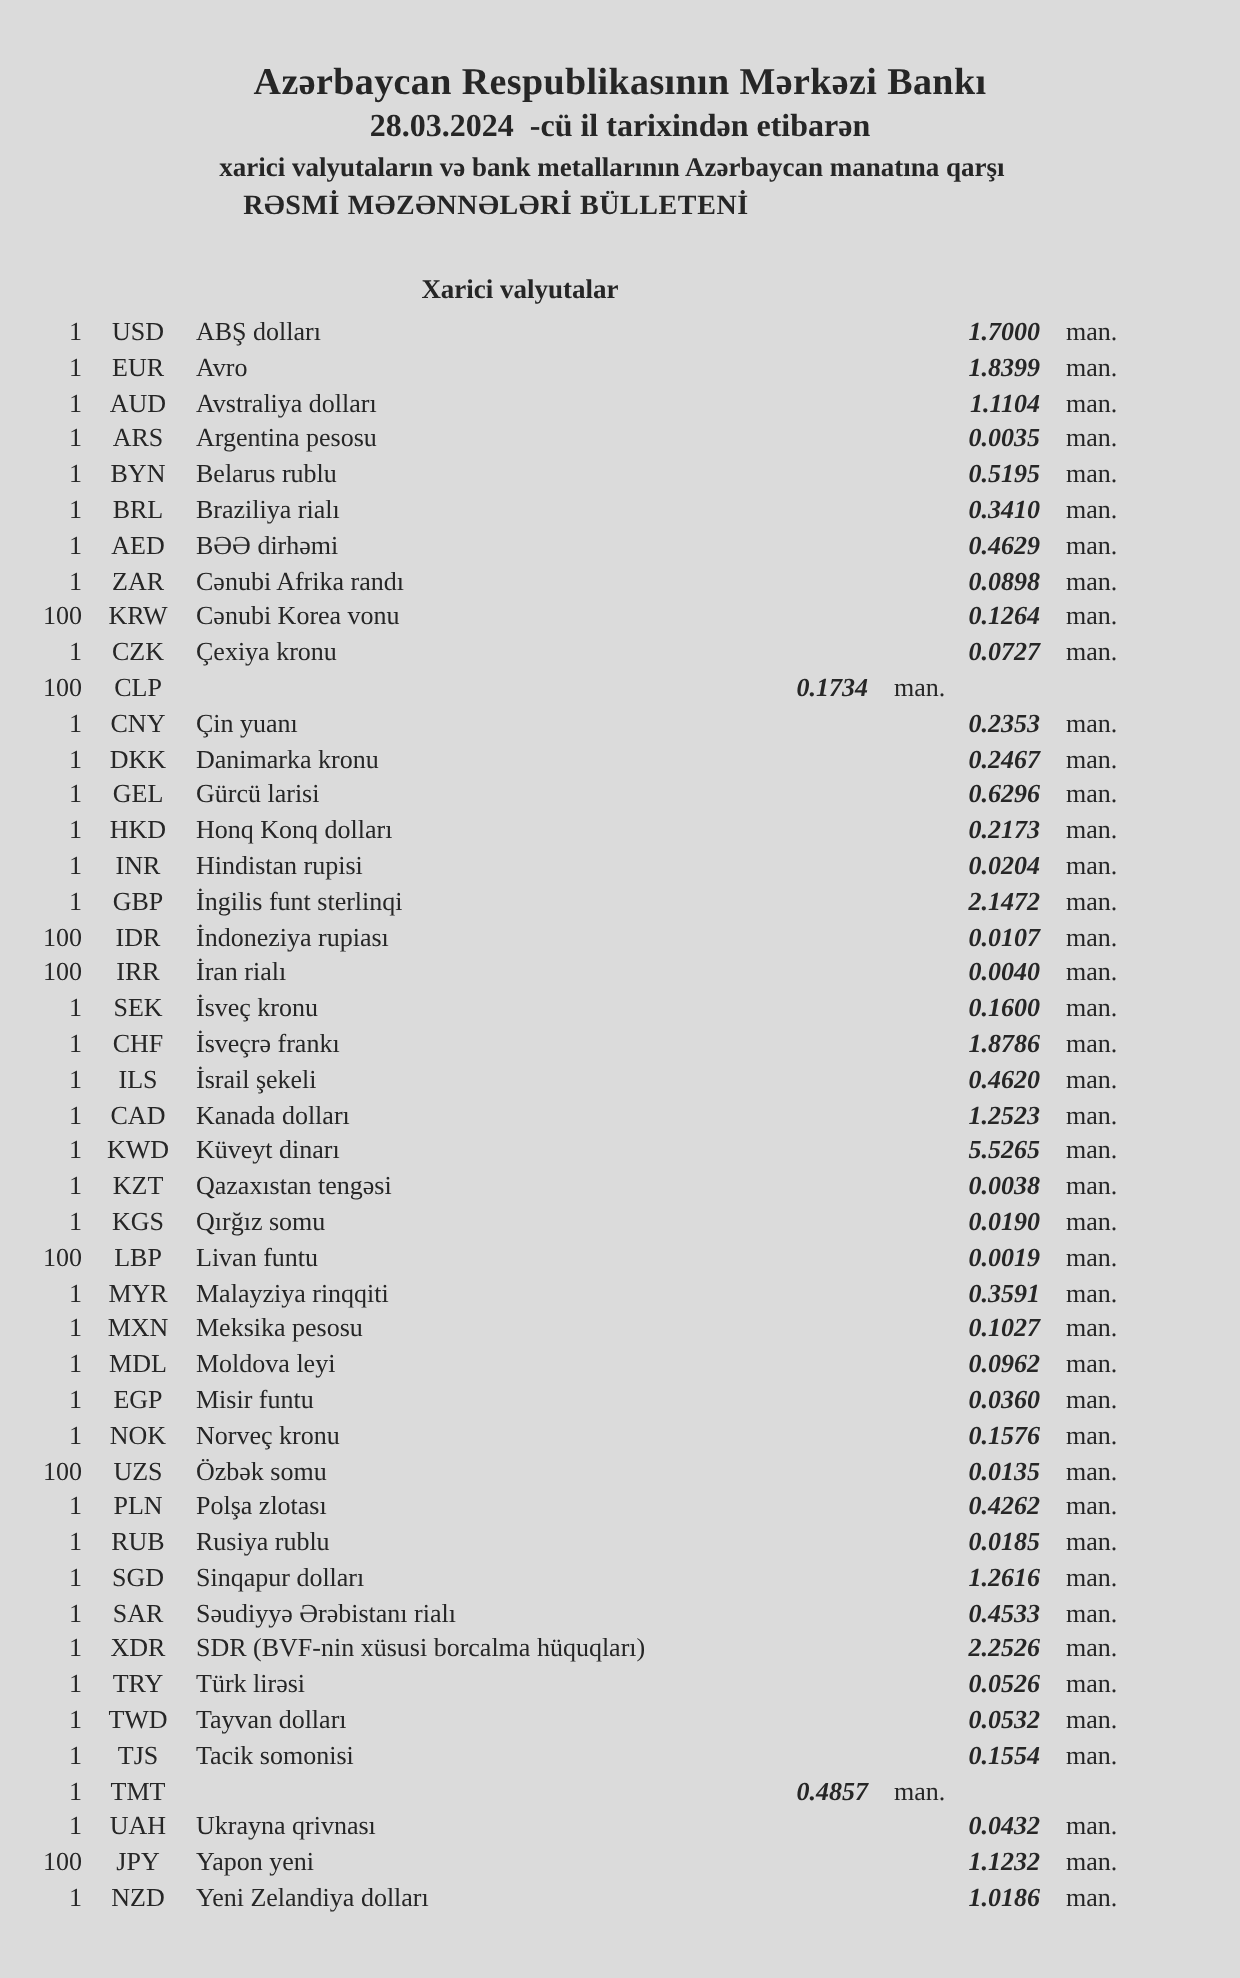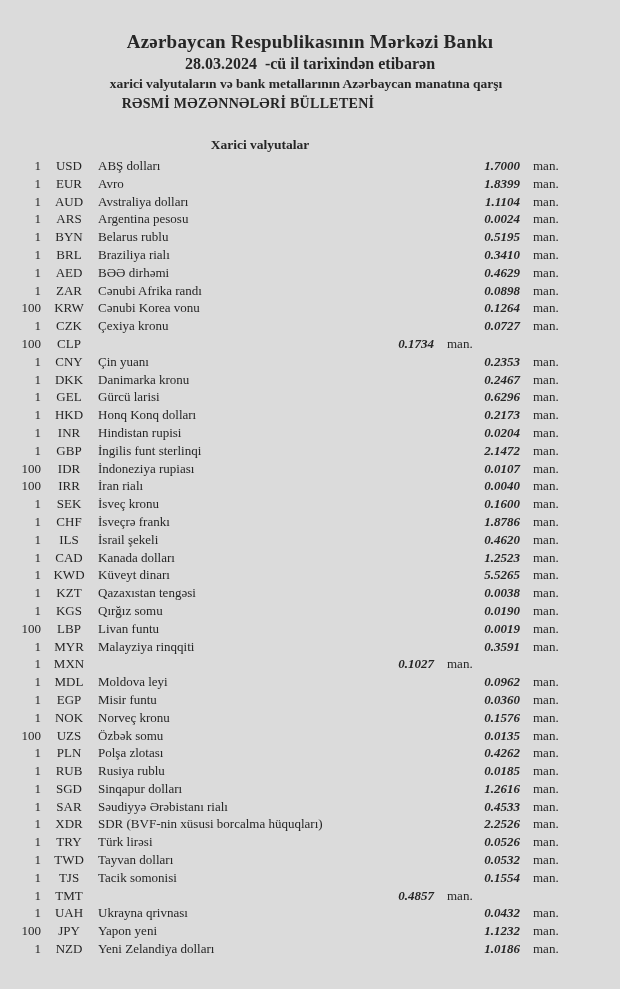--- a/index.html
+++ b/index.html
@@ -88,21 +88,21 @@
     <span class="col-code">AUD</span>
     <span class="col-name">Avstraliya dolları</span>
     <span class="col-rate">1.1104</span>
     <span class="col-unit">man.</span>
   </div>
 
   <div class="rate-row">
     <span class="col-qty">1</span>
     <span class="col-code">ARS</span>
     <span class="col-name">Argentina pesosu</span>
-    <span class="col-rate">0.0024</span>
+    <span class="col-rate">0.0035</span>
     <span class="col-unit">man.</span>
   </div>
 
   <div class="rate-row">
     <span class="col-qty">1</span>
     <span class="col-code">BYN</span>
     <span class="col-name">Belarus rublu</span>
     <span class="col-rate">0.5195</span>
     <span class="col-unit">man.</span>
   </div>
@@ -286,20 +286,21 @@
     <span class="col-qty">1</span>
     <span class="col-code">MYR</span>
     <span class="col-name">Malayziya rinqqiti</span>
     <span class="col-rate">0.3591</span>
     <span class="col-unit">man.</span>
   </div>
 
   <div class="rate-row">
     <span class="col-qty">1</span>
     <span class="col-code">MXN</span>
+    <span class="col-name">Meksika pesosu</span>
     <span class="col-rate">0.1027</span>
     <span class="col-unit">man.</span>
   </div>
 
   <div class="rate-row">
     <span class="col-qty">1</span>
     <span class="col-code">MDL</span>
     <span class="col-name">Moldova leyi</span>
     <span class="col-rate">0.0962</span>
     <span class="col-unit">man.</span>

